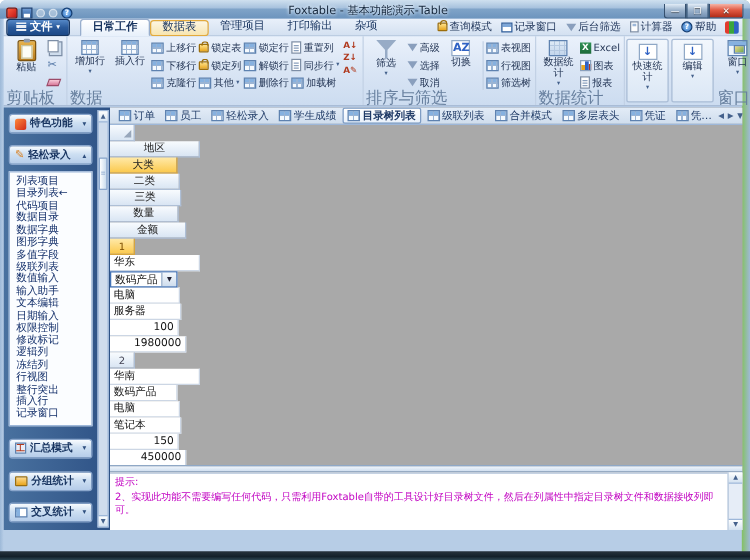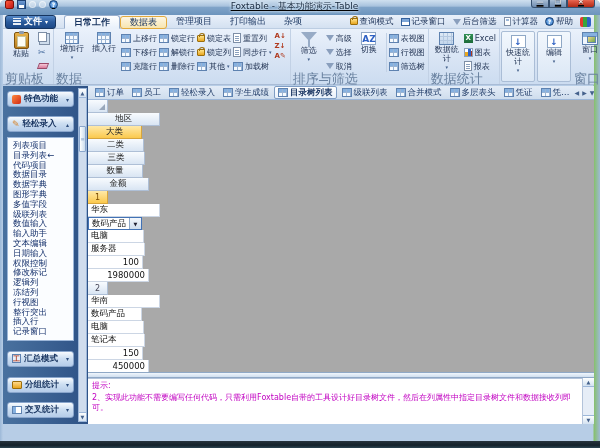--- a/index.html
+++ b/index.html
@@ -4,21 +4,21 @@
 <style>
   * { margin:0; padding:0; box-sizing:border-box; }
   html,body { width:600px; height:448px; font-family:"DejaVu Sans", sans-serif; overflow:hidden; }
   .win { position:relative; width:600px; height:448px;
          background:linear-gradient(90deg,#9db9d8 0,#b7cde6 3px,#b7cde6 593px,#86c06c 594px,#9fb9d6 600px);
          border-radius:5px 5px 0 0; }
 
   
   .titlebar { position:absolute; left:0; top:0; width:600px; height:15px;
       background:linear-gradient(#cfe0ef 0%,#a9c3de 40%,#7fa3c8 50%,#6c94bd 100%);
-      border-radius:5px 5px 0 0; display:flex; align-items:flex-start;text-decoration:underline; }
+      border-radius:5px 5px 0 0; display:flex; align-items:flex-end; }
   .qat { display:flex; align-items:center; gap:3px; padding-left:5px; }
   .i-app { width:9px; height:9px; border-radius:2px; background:linear-gradient(135deg,#ff5a3c,#c01818); border:1px solid #7e1008; }
   .i-save { width:9px; height:9px; background:linear-gradient(#6f9bd4,#2f5f9e); border:1px solid #1f4274; }
   .i-save:before { content:""; display:block; width:5px; height:3px; margin:4px auto 0; background:#fff; }
   .i-dim { width:7px; height:7px; border-radius:50%; background:rgba(255,255,255,.35); border:1px solid rgba(255,255,255,.5); }
   .i-helpround { width:9px; height:9px; border-radius:50%; background:radial-gradient(#9fd0ff,#1f62b5); border:1px solid #123d73;
       color:#fff; font-size:6px; line-height:8px; text-align:center; font-weight:bold; }
   .title { flex:1; text-align:center; font-size:9px; color:#15273c; text-shadow:0 0 3px #e8f2fc, 0 0 3px #e8f2fc; }
   .winbtns { display:flex; padding-right:5px; margin-top:-4px; }
   .wb { height:12px; border:1px solid #35506f; border-top:none; display:flex; align-items:center; justify-content:center;
@@ -264,45 +264,45 @@
               <span class="i-table sm"></span>
               <span>下移行</span>
             </span>
           <span class="sbtn">
               <span class="i-table sm"></span>
               <span>克隆行</span>
             </span>
         </div>
         <div class="scol">
           <span class="sbtn">
-              <span class="i-table sm"></span>
-              <span>锁定行</span>
-            </span>
-          <span class="sbtn">
-              <span class="i-table sm"></span>
-              <span>解锁行</span>
-            </span>
-          <span class="sbtn">
-              <span class="i-table sm"></span>
-              <span>删除行</span>
-            </span>
-        </div>
-        <div class="scol">
-          <span class="sbtn">
               <span class="i-lock"></span>
               <span>锁定表</span>
             </span>
           <span class="sbtn">
               <span class="i-lock"></span>
               <span>锁定列</span>
             </span>
           <span class="sbtn">
               <span class="i-table sm"></span>
               <span>其他</span>
               <span class="arrow">▾</span>
+            </span>
+        </div>
+        <div class="scol">
+          <span class="sbtn">
+              <span class="i-table sm"></span>
+              <span>锁定行</span>
+            </span>
+          <span class="sbtn">
+              <span class="i-table sm"></span>
+              <span>解锁行</span>
+            </span>
+          <span class="sbtn">
+              <span class="i-table sm"></span>
+              <span>删除行</span>
             </span>
         </div>
         <div class="scol">
           <span class="sbtn">
               <span class="i-report"></span>
               <span>重置列</span>
             </span>
           <span class="sbtn">
               <span class="i-report"></span>
               <span>同步行</span>

